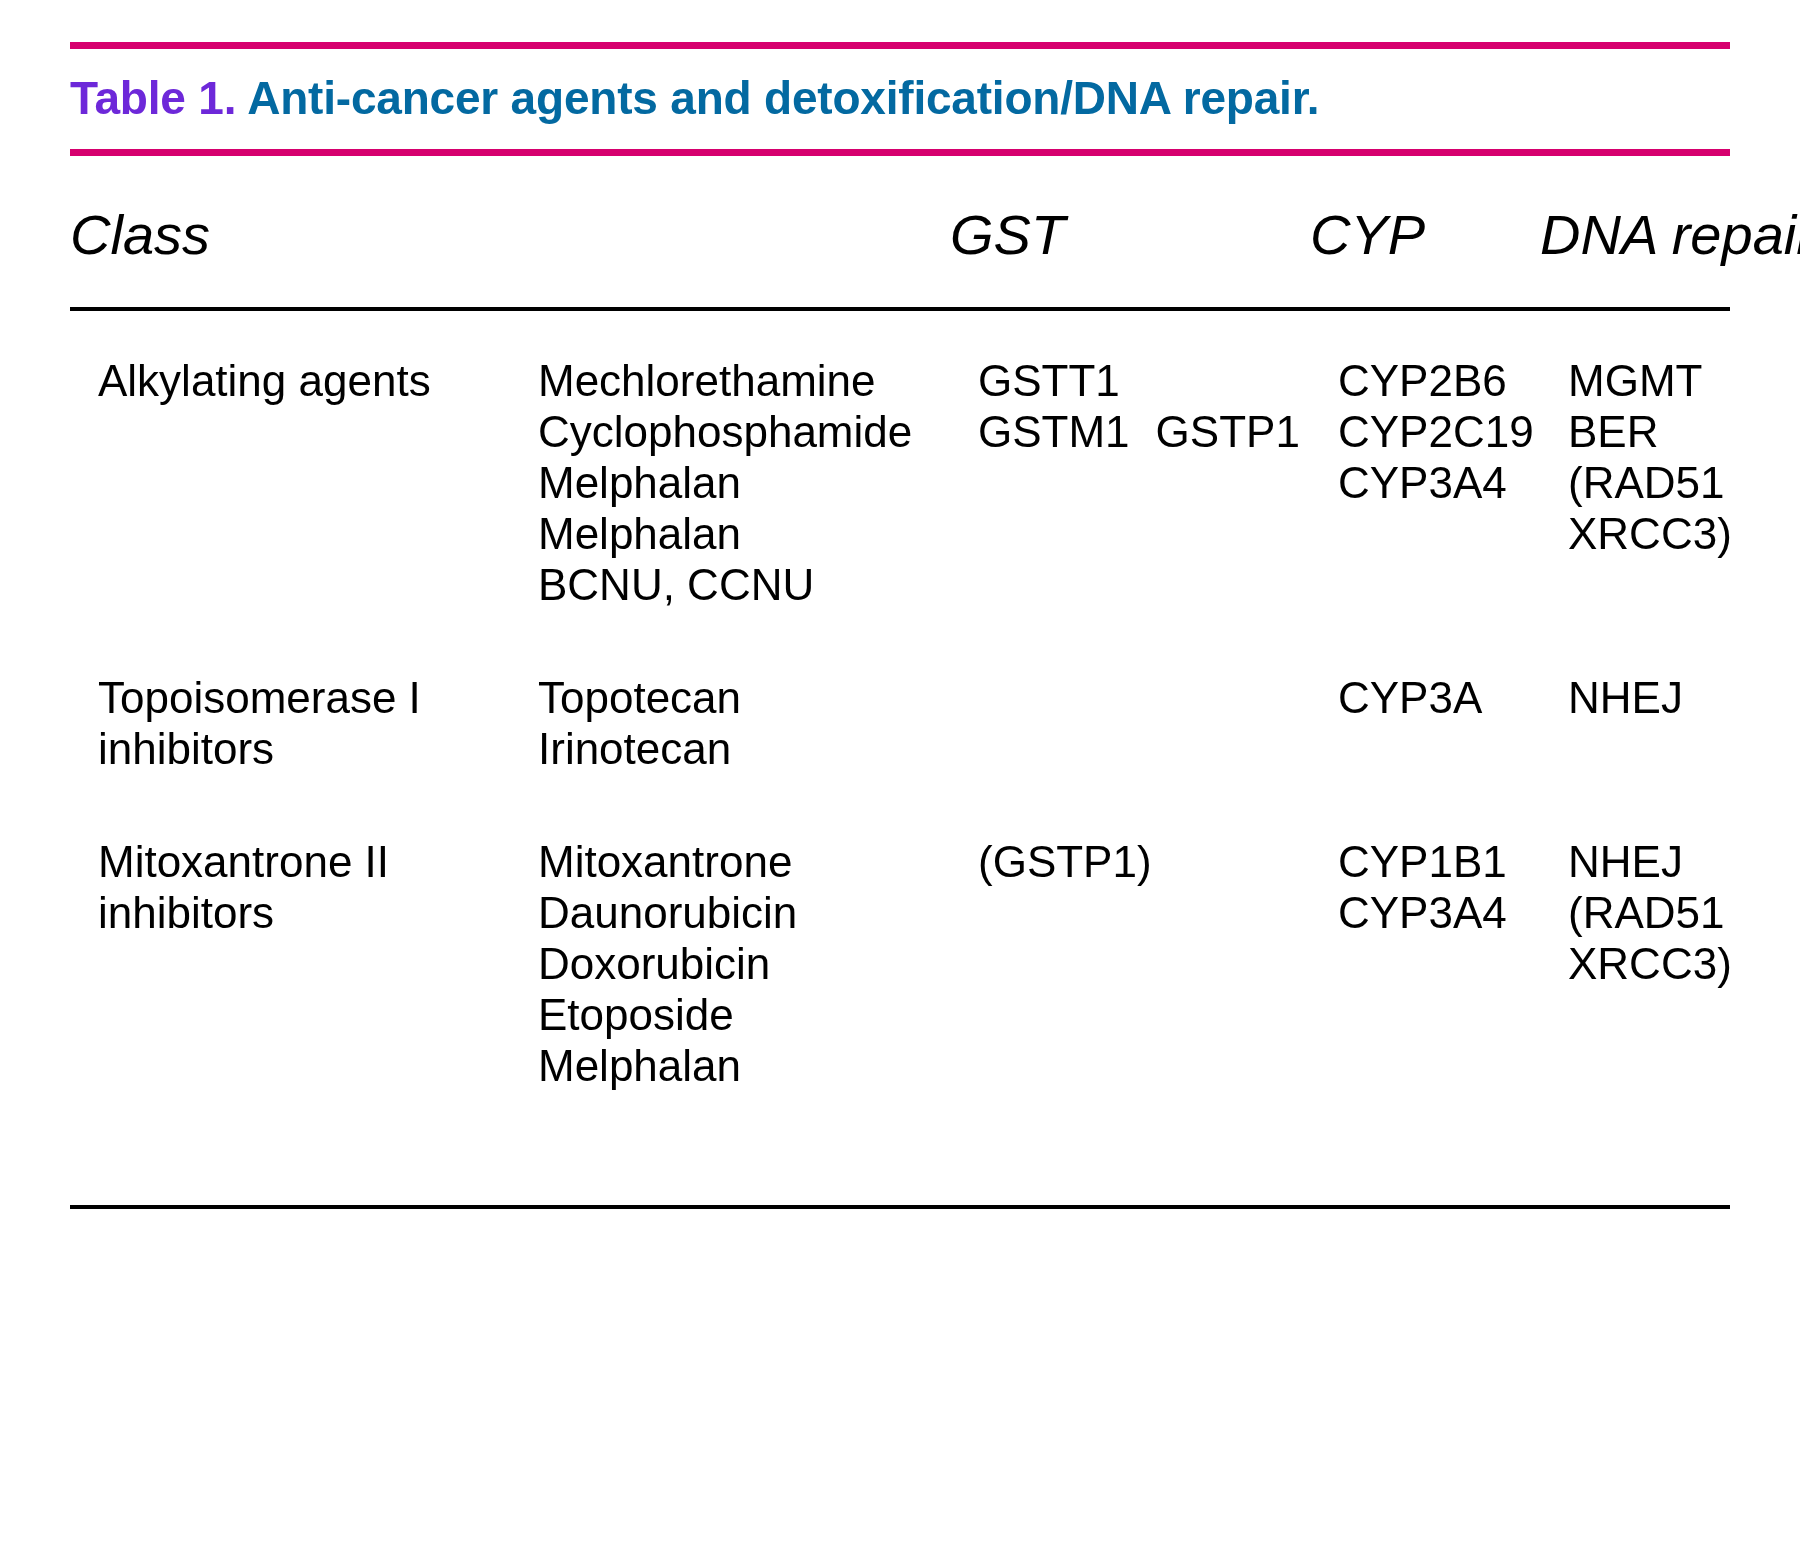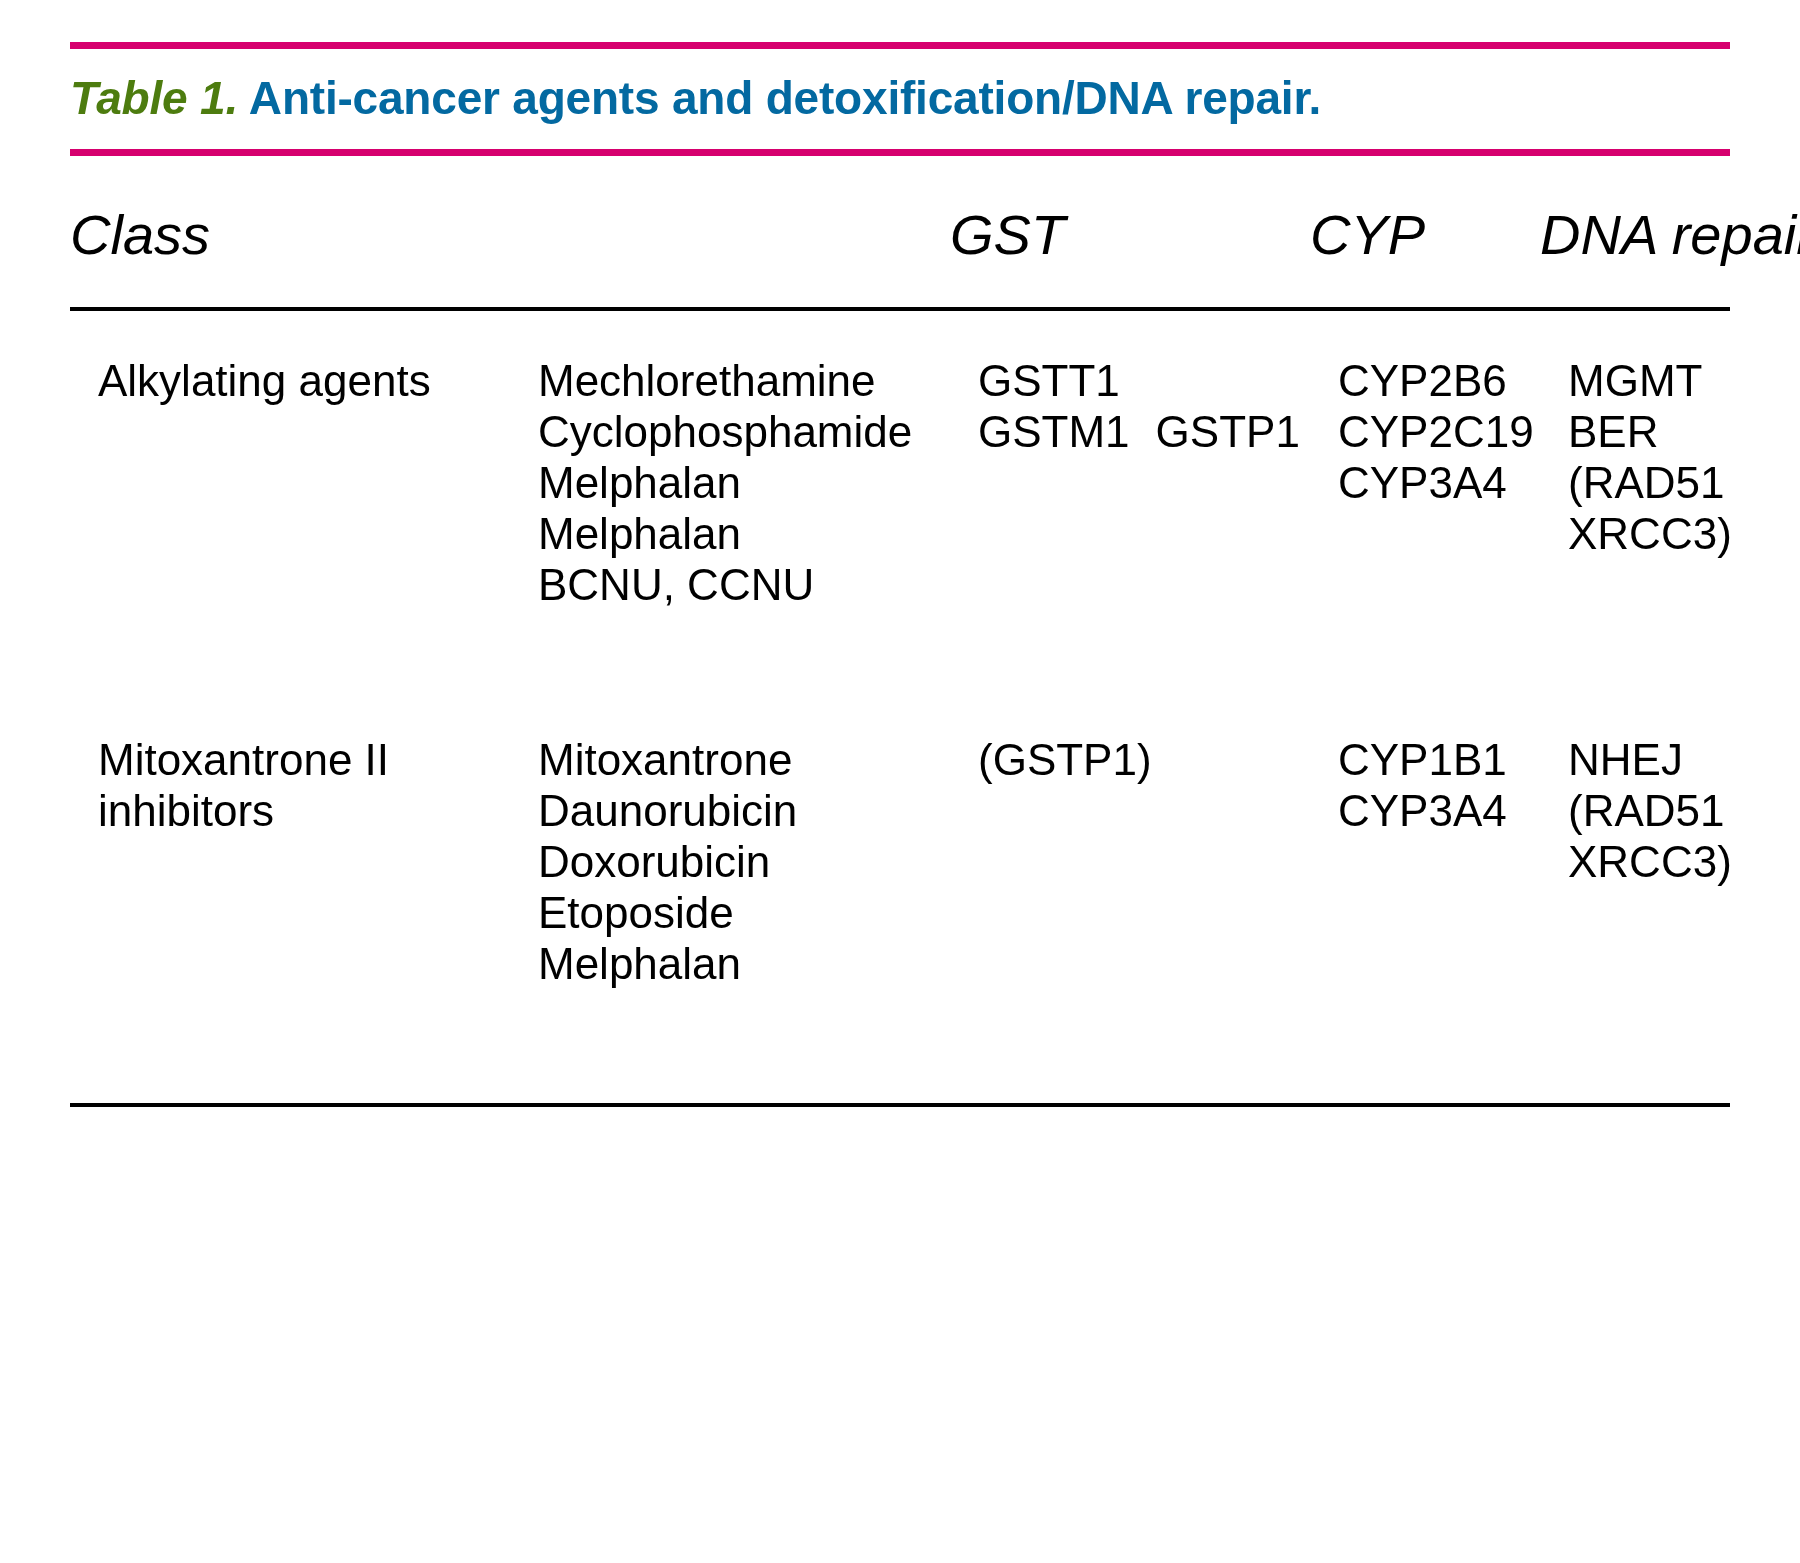--- a/index.html
+++ b/index.html
@@ -34,22 +34,21 @@
     margin-top: 10px;
   }
   .title {
     padding: 22px 0 14px 0;
     font-size: 46px;
     font-weight: bold;
     letter-spacing: -0.2px;
     white-space: nowrap;
   }
   .title .label {
-    color: #4d7c0f;
-    font-style: italic;
+    color: #6d28d9;
   }
   .title .caption {
     color: #0369a1;
   }
 
   
   table.tbl {
     width: 100%;
     border-collapse: collapse;
     table-layout: fixed;
@@ -175,20 +174,37 @@
       </tr>
 
       <tr class="row-gap">
         <td></td>
         <td></td>
         <td></td>
         <td></td>
         <td></td>
       </tr>
 
+      <tr>
+        <td class="cell-lines">
+          <div>Topoisomerase I</div>
+          <div>inhibitors</div>
+        </td>
+        <td class="cell-lines">
+          <div>Topotecan</div>
+          <div>Irinotecan</div>
+        </td>
+        <td class="cell-lines"></td>
+        <td class="cell-lines">
+          <div>CYP3A</div>
+        </td>
+        <td class="cell-lines">
+          <div>NHEJ</div>
+        </td>
+      </tr>
 
       <tr class="row-gap">
         <td></td>
         <td></td>
         <td></td>
         <td></td>
         <td></td>
       </tr>
 
       <tr>

